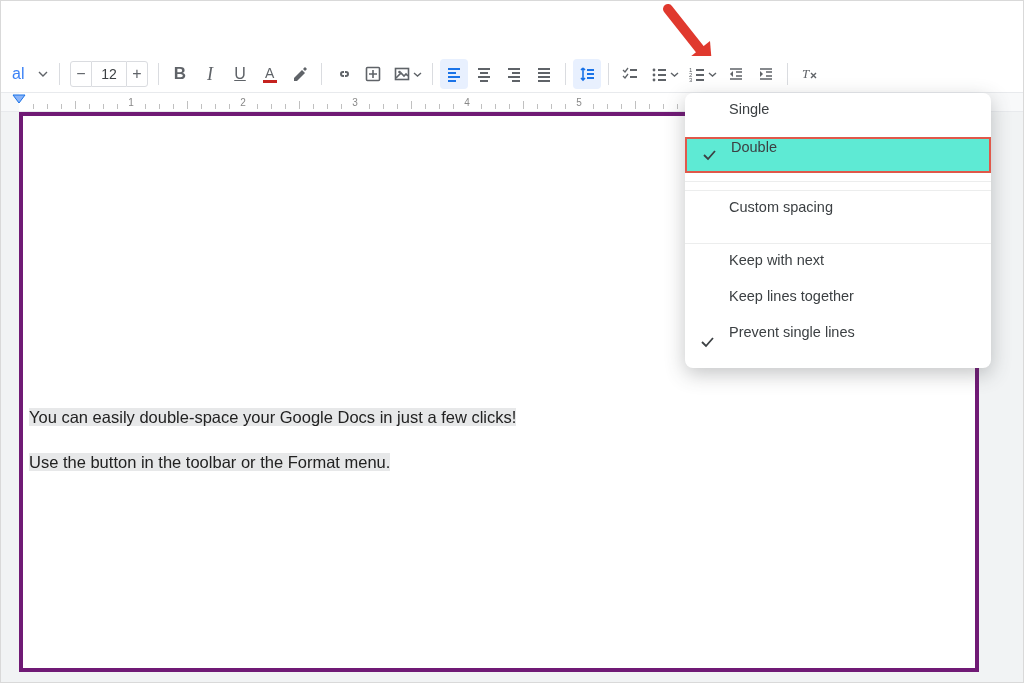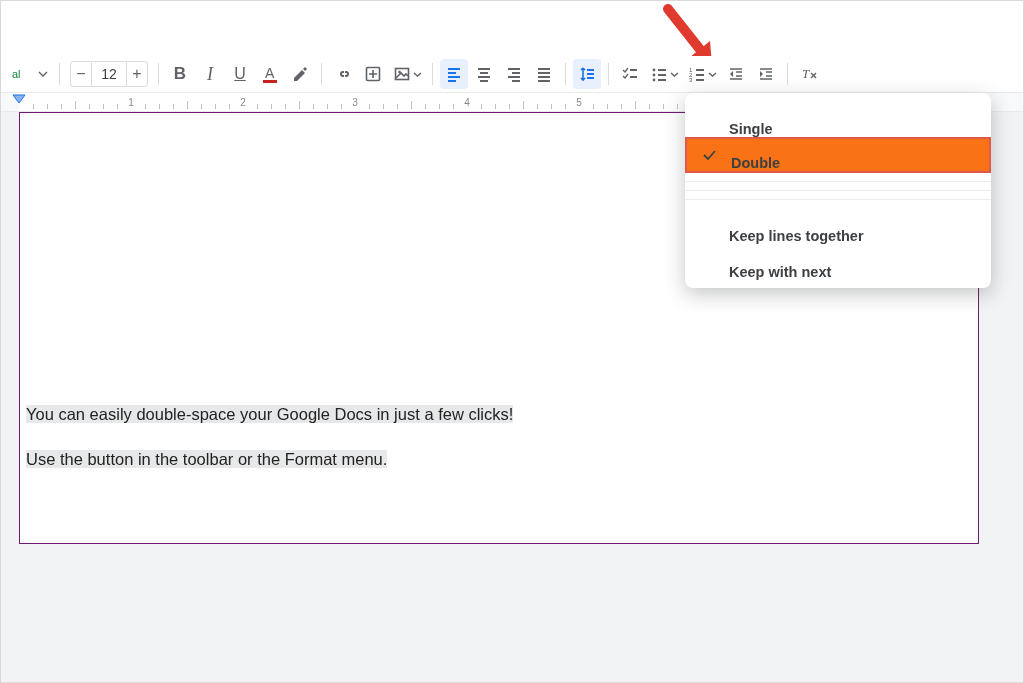--- a/index.html
+++ b/index.html
@@ -11,21 +11,21 @@
     position: absolute; left: 0; right: 0; top: 55px; height: 36px;
     display: flex; align-items: center; gap: 0; padding-left: 4px;
     color: #5f6368; background:#fff;
   }
   .tb-item, .tb-sep { display: flex; align-items: center; justify-content: center; }
   .tb-item { height: 30px; margin: 0 1px; border-radius: 4px; }
   .tb-item.btn { width: 28px; cursor: pointer; }
   .tb-item.active { background: #e8f0fe; color: #1a73e8; }
   .tb-sep { width: 1px; height: 22px; background: #dadce0; margin: 0 6px; }
 
-  .font-name-box { width: 22px; font-size: 11px; color:#15803d; padding-left:2px;}
+  .font-name-box { width: 22px; font-size: 16px; color:#3b82f6; padding-left:2px;}
   .caret-down { margin-left: 6px; }
   .font-size-group { display:flex; align-items:center; gap:0; margin:0 4px; }
   .font-size-group .fs-btn { width:22px; height:26px; border:1px solid #dadce0; display:flex; align-items:center; justify-content:center; font-size:16px; color:#5f6368; cursor:pointer;}
   .font-size-group .fs-val { width:34px; height:26px; border-top:1px solid #dadce0; border-bottom:1px solid #dadce0; display:flex; align-items:center; justify-content:center; font-size:14px; color:#3c4043;}
   .fs-btn.left{border-radius:3px 0 0 3px;}
   .fs-btn.right{border-radius:0 3px 3px 0;}
 
   svg { display:block; }
   .ico-stroke { stroke:#5f6368; stroke-width:1.6; fill:none; }
   .ico-fill { fill:#5f6368; }
@@ -43,45 +43,45 @@
   .tick-label { position:absolute; bottom:3px; font-size:10px; color:#888; transform:translateX(-50%);}
 
   .indent-marker {
     position:absolute; top:1px; width:0; height:0;
   }
   .indent-marker svg{ position:absolute; left:-7px; top:0;}
 
   
   .doc-area { position:absolute; left:0; right:0; top:111px; bottom:0; background:#f1f3f4;}
   .page {
-    position:absolute; left:18px; top:0; width:960px; height:432px;
-    background:#fff; border:1px solid #701a75;
+    position:absolute; left:18px; top:0; width:960px; height:560px;
+    background:#fff; border:4px solid #701a75;
   }
   .body-text {
     position:absolute; left:6px; top:285px; width:560px;
     font-size:16.5px; color:#222; line-height:2;
   }
   .ptxt{ display:block; margin-bottom:12px;}
   .highlight-line span{ background:#e7e8e9; }
 
   
   .menu {
     position:absolute; top:92px; left:684px; width:306px;
     background:#fff; border-radius:8px;
     box-shadow:0 6px 20px rgba(60,64,67,0.3);
     padding:8px 0; font-size:14.5px; color:#3c4043;
   }
   .menu-item {
-    height:36px; display:flex; align-items:flex-end; padding:0 20px 0 44px;
-    position:relative; cursor:pointer;font-weight:bold;
+    height:36px; display:flex; align-items:flex-start; padding:0 20px 0 44px;
+    position:relative; cursor:pointer;
   }
   .menu-check{ position:absolute; left:14px; top:50%; transform:translateY(-50%);}
   .menu-sep{ height:1px; background:#eceded; margin:8px 0;}
   .menu-item.highlight{
-    border:2.5px solid #e0584a; background:#f97316;
+    border:2.5px solid #e0584a; background:#5eead4;
   }
 
   
   .arrow {
     position:absolute; left:647px; top:2px; width:90px; height:70px; pointer-events:none;
   }
 
 </style>
 </head>
 <body>
@@ -325,22 +325,33 @@
     <div class="menu-item highlight">
       <span class="menu-check">
           <svg width="16" height="16">
             <path d="M3 8 L7 12 L14 4" stroke="#3c4043" stroke-width="1.8" fill="none"></path>
           </svg>
         </span>
       <span>Double</span>
     </div>
     <div class="menu-sep"></div>
     <div class="menu-sep"></div>
+    <div class="menu-item">
+        <span>Custom spacing</span>
+      </div>
     <div class="menu-sep"></div>
     <div class="menu-item">
+        <span>Keep with next</span>
+      </div>
+    <div class="menu-item">
         <span>Keep lines together</span>
       </div>
     <div class="menu-item">
-        <span>Keep with next</span>
-      </div>
+      <span class="menu-check">
+          <svg width="16" height="16">
+            <path d="M3 8 L7 12 L14 4" stroke="#3c4043" stroke-width="1.8" fill="none"></path>
+          </svg>
+        </span>
+      <span>Prevent single lines</span>
+    </div>
   </div>
 
 </div>
 
 </body></html>

